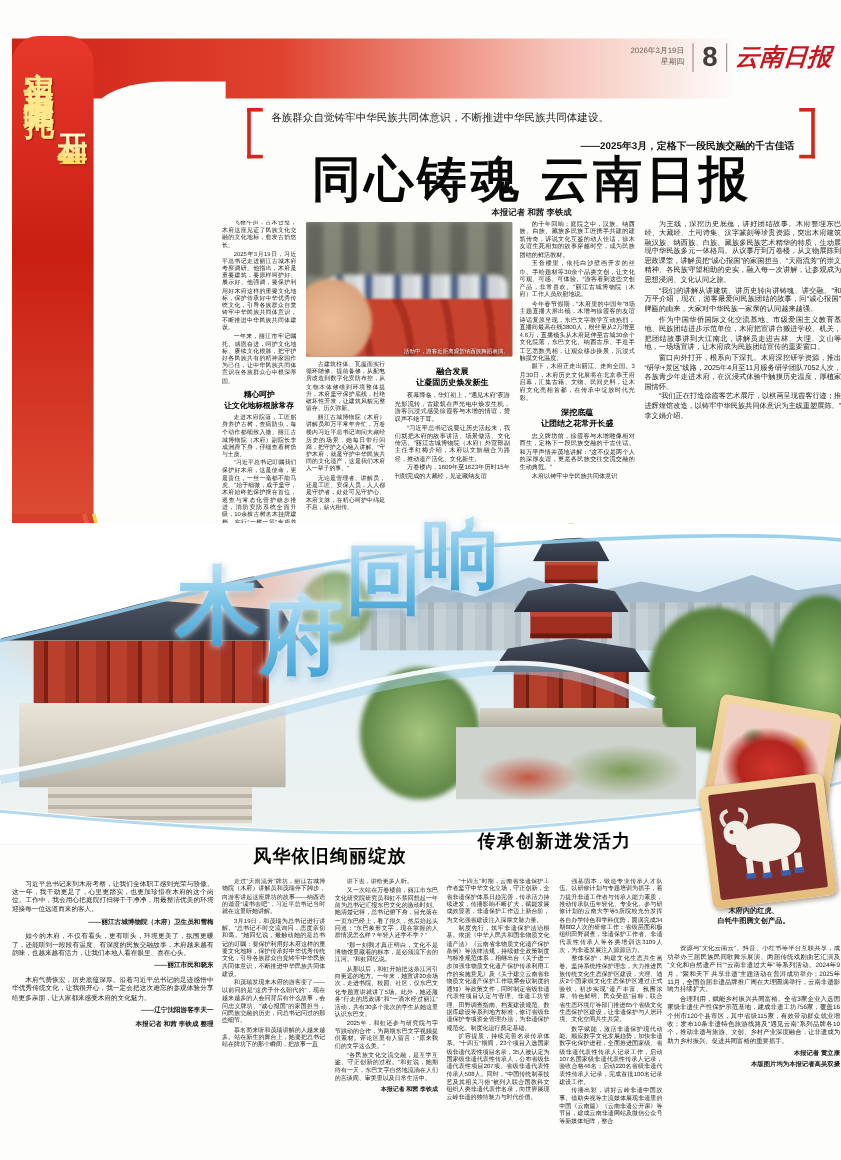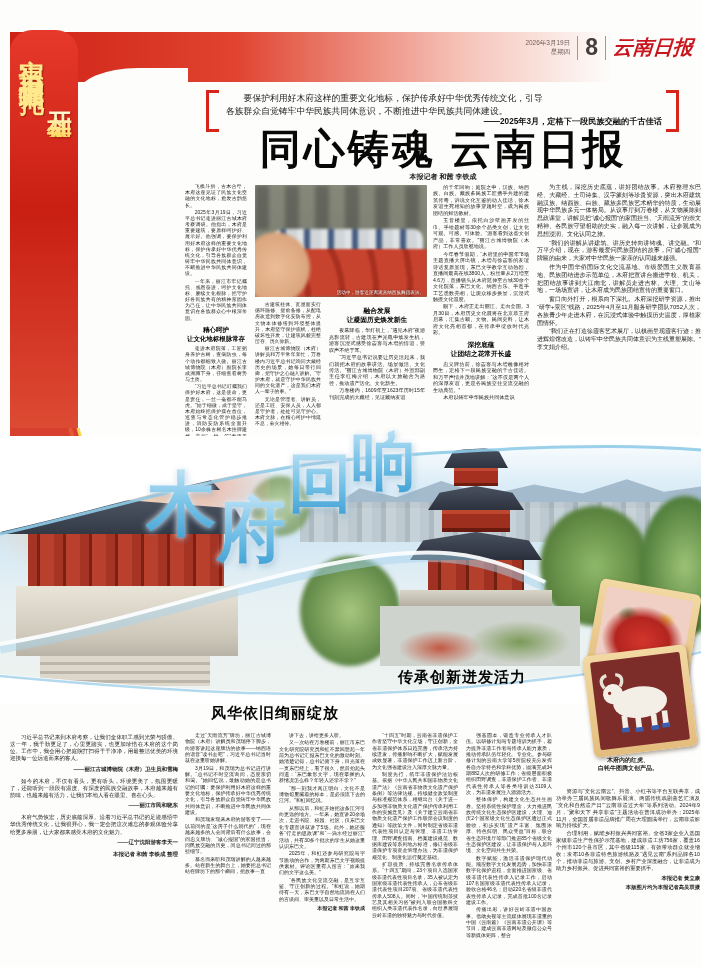--- a/index.html
+++ b/index.html
@@ -125,21 +125,21 @@
   .art{width:100%;height:100%;border-radius:2px;overflow:hidden;position:relative;}
   .art1{background:radial-gradient(60px 50px at 50% 55%,#d2352c 0%,#b3251f 45%,rgba(179,37,31,0) 68%),
         radial-gradient(16px 14px at 30% 30%,#2f8f52,rgba(47,143,82,0) 70%),
         radial-gradient(14px 12px at 72% 28%,#e9c13a,rgba(233,193,58,0) 70%),#f0cfc5;}
   .art2{background:#7c2d2a;}
   
   .voices{left:10px;top:734px;width:168px;height:214px;font-size:5.5px;line-height:1.3;overflow:hidden;text-align:justify;}
   .voices .p{margin-bottom:3px;}
   .sub-headline{font-size:15px;font-weight:bold;text-align:center;letter-spacing:1px;color:#060606;}
   .hA{left:185px;top:704px;width:180px;}
-  .hB{left:372px;top:668px;width:180px;}
+  .hB{left:372px;top:692px;width:180px;}
   .bcols{top:732px;height:230px;display:flex;gap:8px;overflow:hidden;}
   .bcolsA{left:185px;width:180px;}
   .bcolsB{left:372px;width:180px;}
   .bcol{width:86px;font-size:5px;line-height:1.27;overflow:hidden;text-align:justify;}
   .pol-cap{left:556px;top:756px;width:144px;text-align:center;font-size:6px;font-weight:bold;line-height:1.4;white-space:pre-line;}
   .colB3{left:556px;top:788px;width:144px;height:160px;font-size:5.3px;line-height:1.3;overflow:hidden;text-align:justify;}
 </style>
 </head>
 <body>
 
@@ -161,21 +161,20 @@
   <path d="M0,0 L68,0 C74,26 88,46 106,60 C72,56 26,38 0,8 Z" fill="#d7402f"></path>
   <path d="M68,0 C74,26 88,46 106,60" fill="none" stroke="#f6d54e" stroke-width="3"></path>
   <path d="M60,0 C66,24 78,42 94,56" fill="none" stroke="#e95f3a" stroke-width="4" opacity=".8"></path>
 </svg>
 <div class="abs banner-txt bt1">牢记总书记嘱托</div>
 <div class="abs banner-txt bt2">开创云南发展新局面</div>
 
 <div class="abs bracket bL"></div>
 <div class="abs bracket bR"></div>
 <div class="abs quote">
-  <div class="l1">要保护利用好木府这样的重要文化地标，保护传承好中华优秀传统文化，引导</div>
   <div>各族群众自觉铸牢中华民族共同体意识，不断推进中华民族共同体建设。</div>
 </div>
 <div class="abs q-attr">——2025年3月，定格下一段民族交融的千古佳话</div>
 
 <div class="abs headline">同心铸魂  云南日报</div>
 <div class="abs lead-byline">本报记者 和茜 李铁成</div>
 
 <div class="abs lead-photo">
   <div class="abs ph-arch"></div>
   <div class="abs ph-tops"></div>

